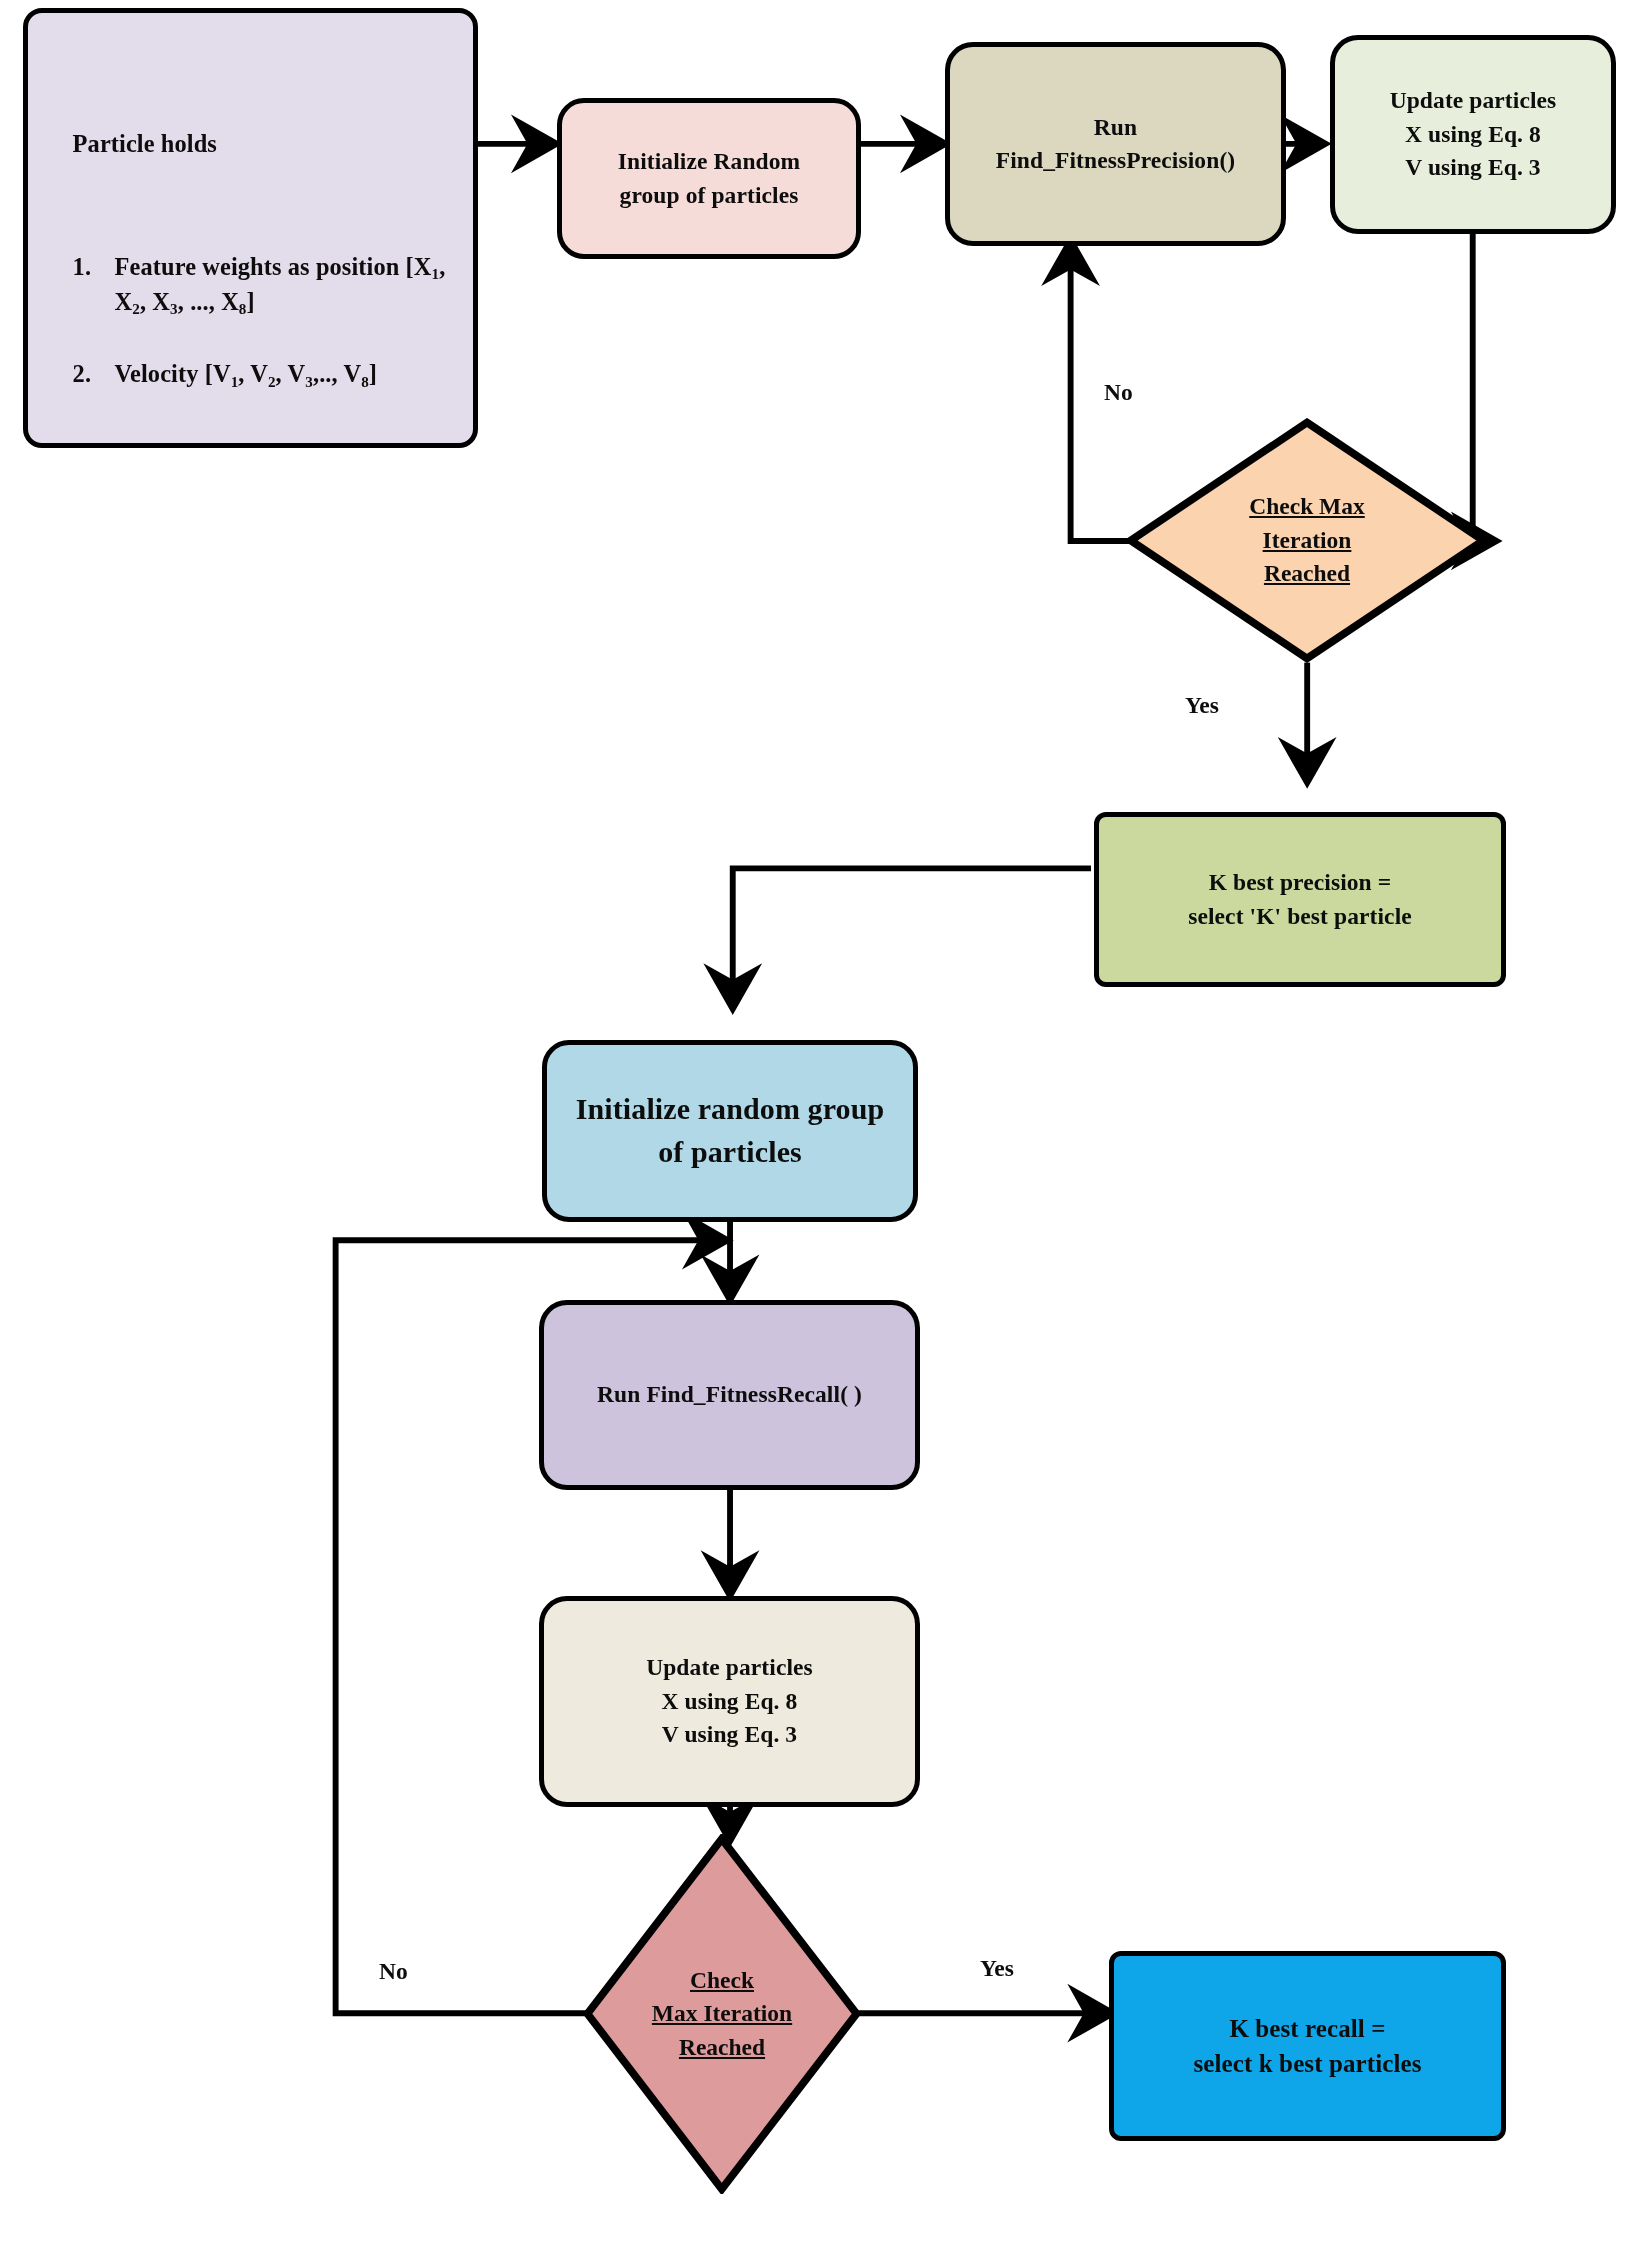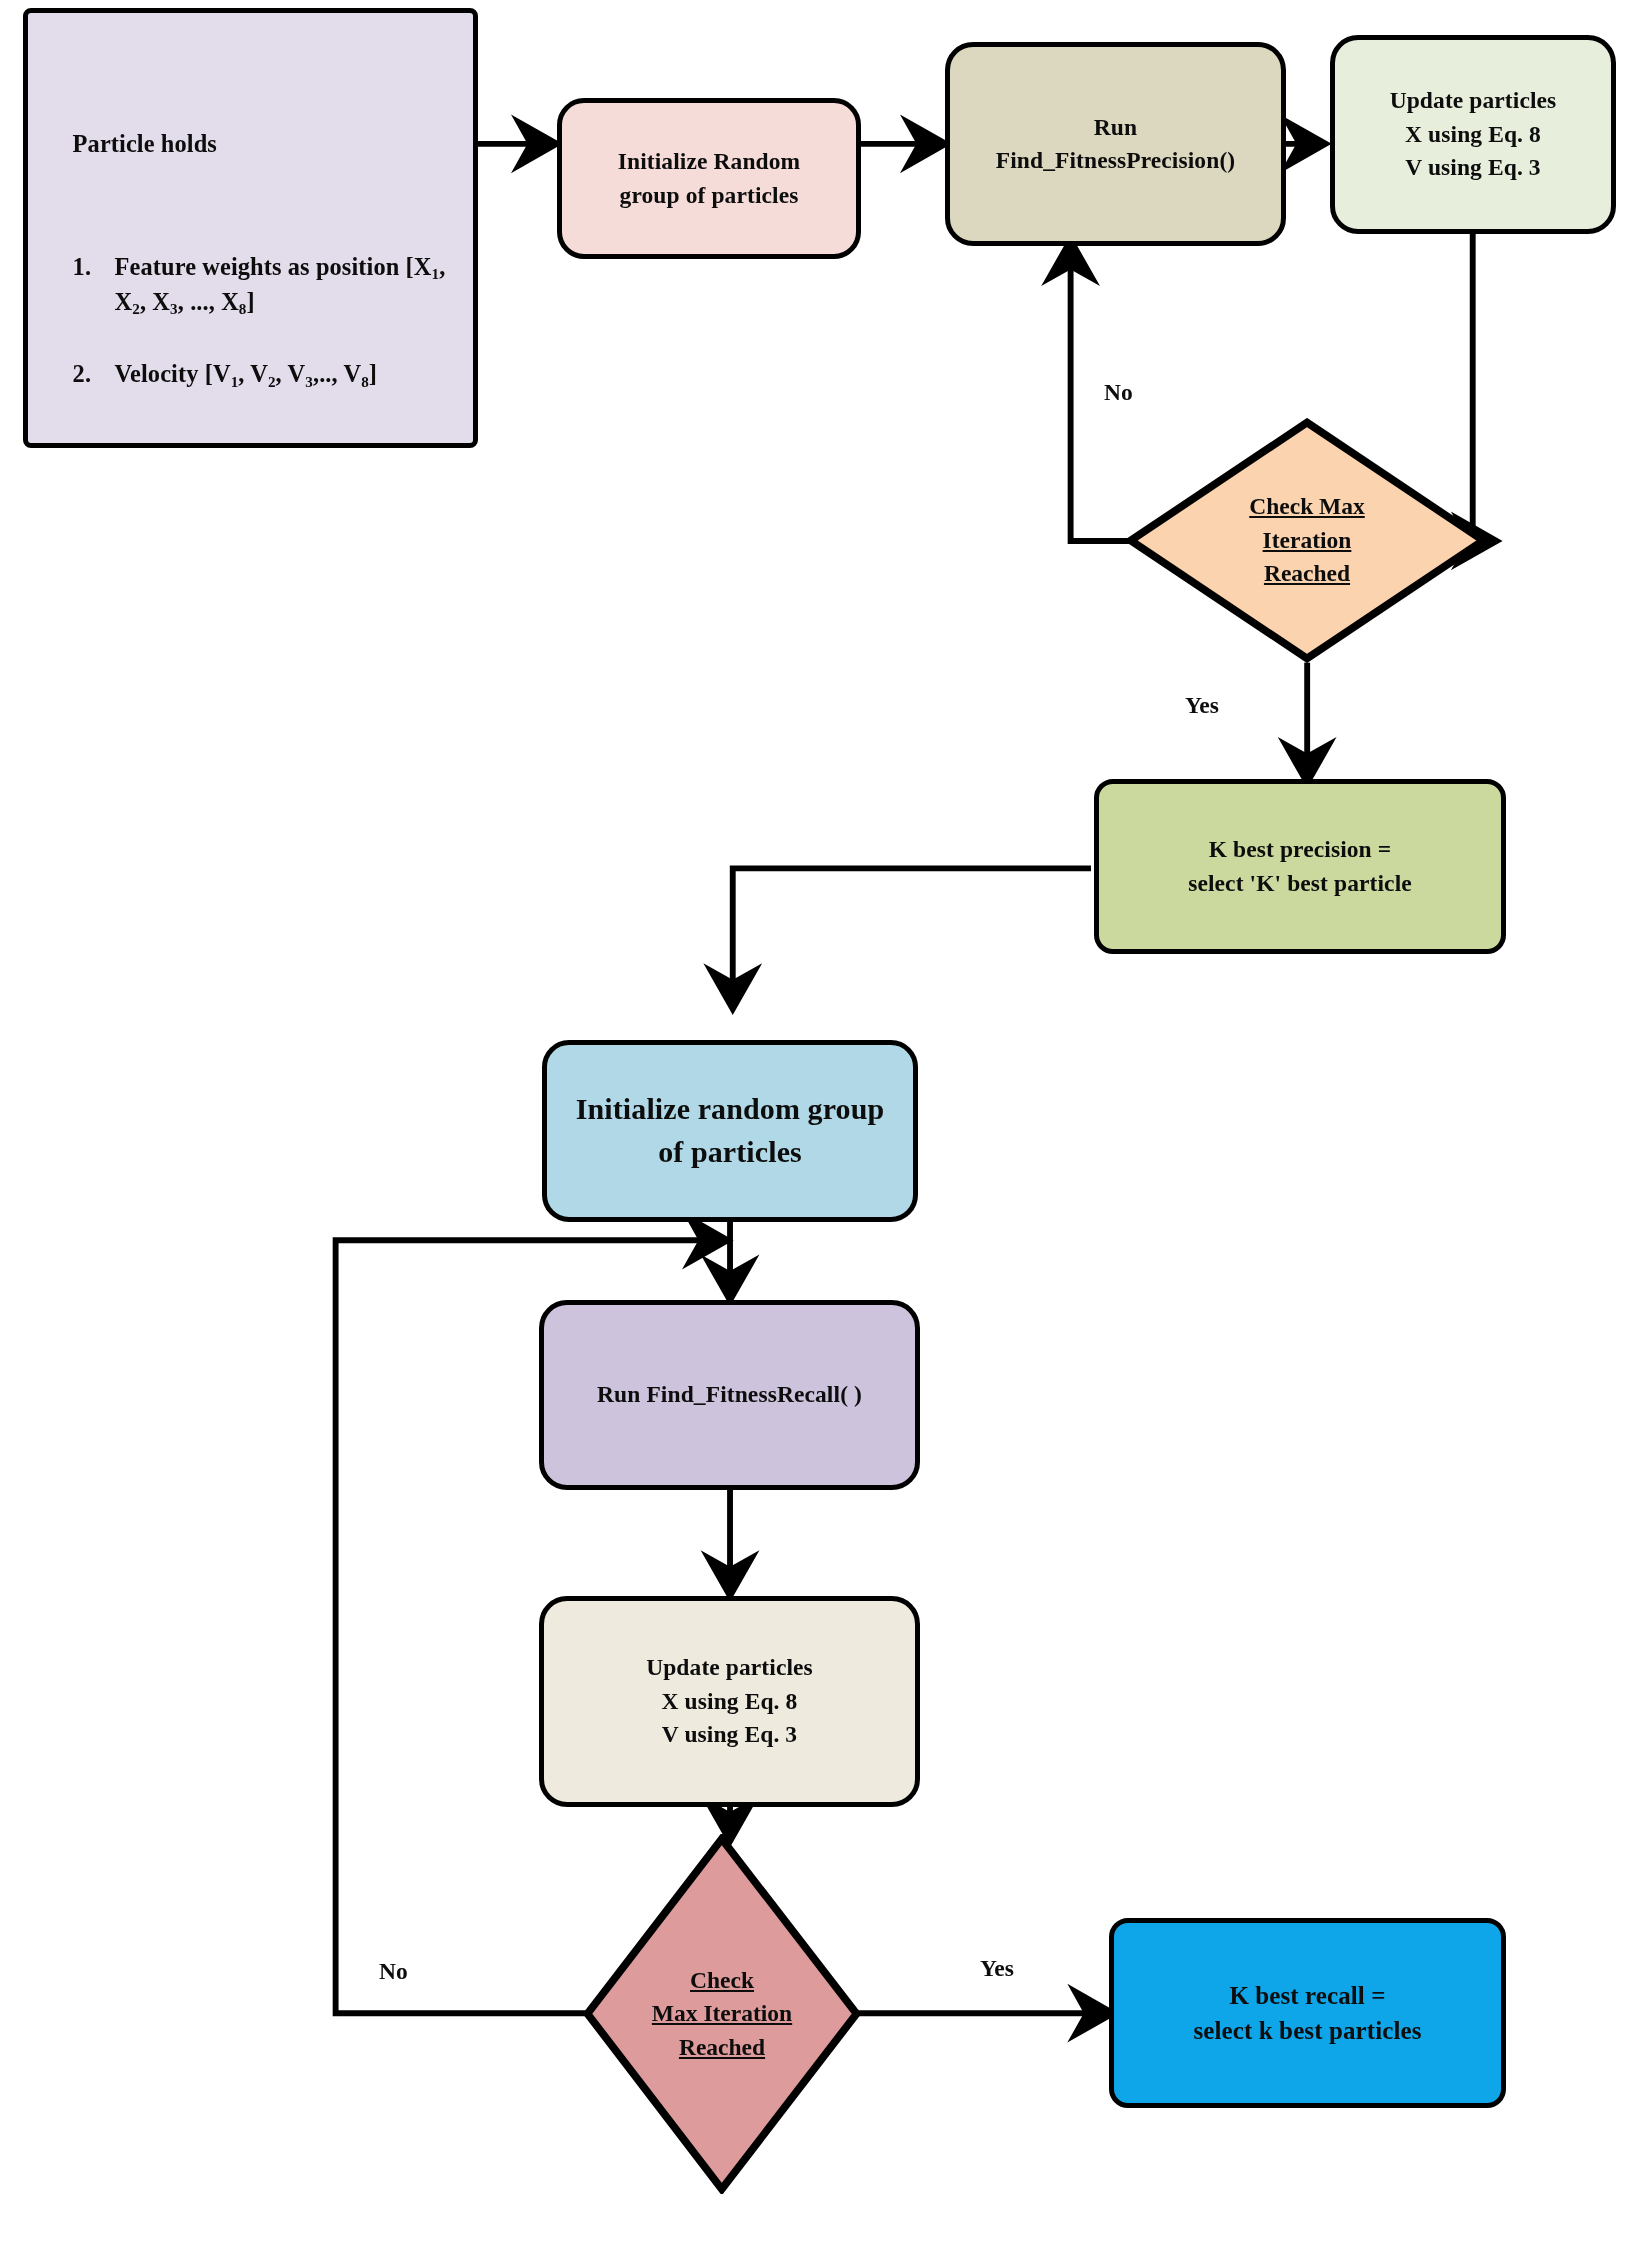--- a/index.html
+++ b/index.html
@@ -26,28 +26,28 @@
     justify-content: center;
     text-align: center;
     font-weight: bold;
     color: #0d0d0d;
     line-height: 1.42;
     letter-spacing: 0.1px;
     white-space: pre-line;
     padding: 2.7px 8.1px;
   }
   .node.tight   { border-radius: 27px; margin-top: 35px; }
-  .node.softer  { border-radius: 19px; }
+  .node.softer  { border-radius: 12px; margin-top: 33px; }
 
   
   .node.doc {
     display: block;
     text-align: left;
     padding: 12px;
-    border-radius: 8px;
+    border-radius: 19px;
   }
   .doc-inner {
     position: absolute;
     left: 45px;
     top: 104px;
     right: 18px;
   }
   .doc-title {
     font-size: 24.4px;
     font-weight: bold;

